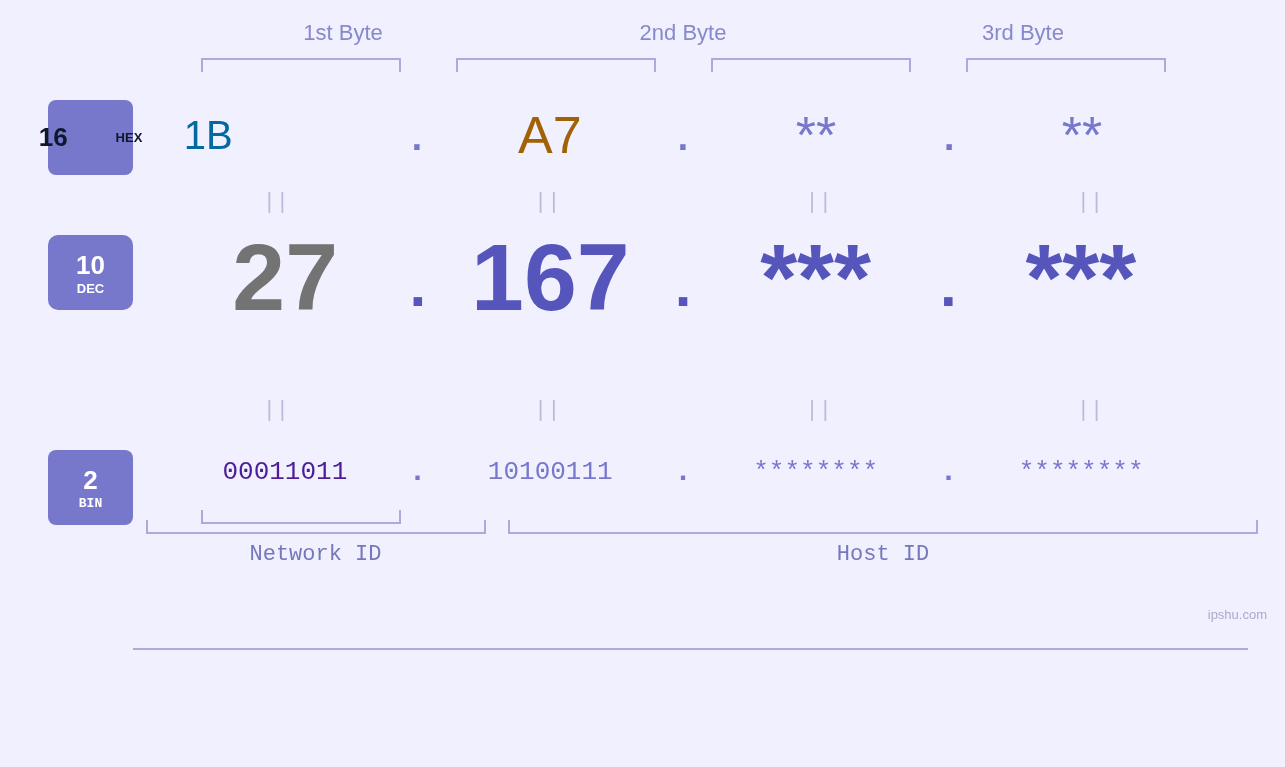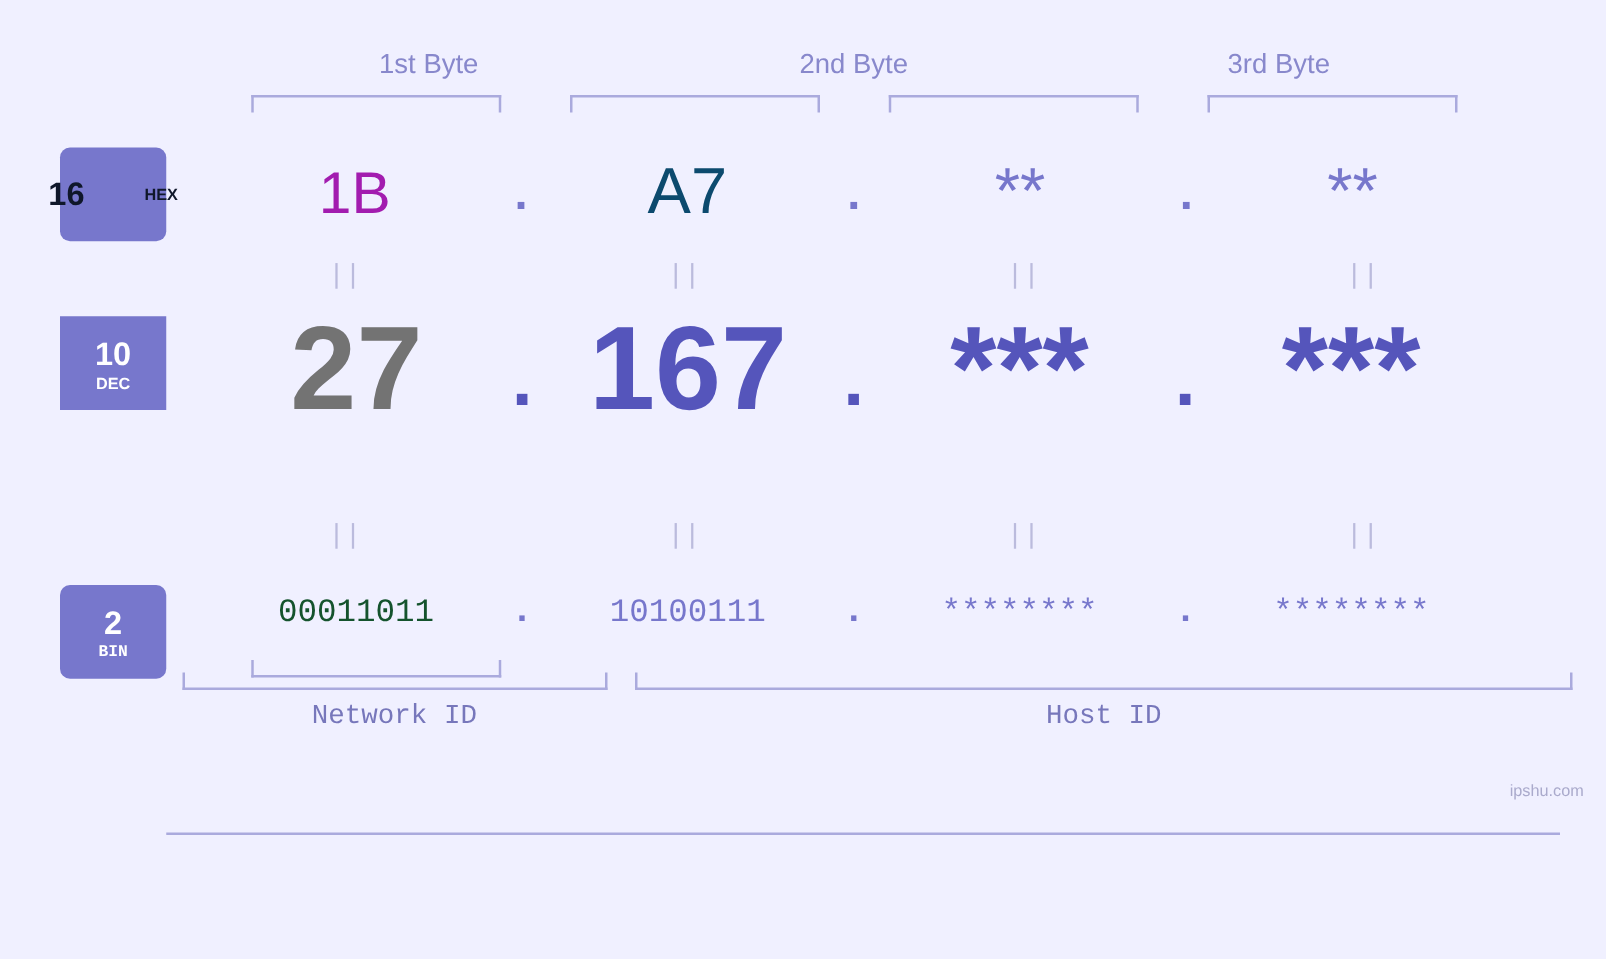--- a/index.html
+++ b/index.html
@@ -12,21 +12,20 @@
       overflow: hidden;
       position: relative;
     }
 
     
     .layout {
       position: relative;
       width: 1285px;
       height: 634px;
       background: #f0f0ff;
-      margin-top: 18px;
     }
   </style>
 </head>
 <body>
 
 <div class="layout">
 
   <div style="position:absolute; top:20px; left:133px; right:0; display:flex; justify-content:space-around; padding:0 40px; width:1100px;">
     <div style="width:200px; text-align:center; color:#8888cc; font-size:22px; font-family:Arial,sans-serif;">1st Byte</div>
     <div style="width:200px; text-align:center; color:#8888cc; font-size:22px; font-family:Arial,sans-serif;">2nd Byte</div>
@@ -39,40 +38,40 @@
     <div style="width:200px; height:14px; border:2px solid #aaaadd; border-bottom:none;"></div>
     <div style="width:200px; height:14px; border:2px solid #aaaadd; border-bottom:none;"></div>
   </div>
 
   <div style="position:absolute; top:100px; left:48px; width:85px; height:75px; background:#7777cc; border-radius:8px; display:flex; flex-direction:row; align-items:center; justify-content:center; color:#0f172a;gap:48px;">
     <div style="font-size:26px; font-weight:bold; font-family:Arial,sans-serif;">16</div>
     <div style="font-size:13px; font-weight:bold; font-family:Arial,sans-serif;">HEX</div>
   </div>
 
   <div style="position:absolute; top:105px; left:133px; display:flex; align-items:center; justify-content:space-around; padding:0 40px; width:1100px;">
-    <div style="width:200px; text-align:center; color:#a21caf; font-size:47px; font-family:Arial,sans-serif;">1B</div>
+    <div style="width:200px; text-align:left; color:#0369a1; font-size:40px; font-family:Arial,sans-serif;">1B</div>
     <div style="color:#7777cc; font-size:38px; font-weight:bold; margin-top:8px;">.</div>
-    <div style="width:200px; text-align:center; color:#0c4a6e; font-size:52px; font-family:Arial,sans-serif;">A7</div>
+    <div style="width:200px; text-align:center; color:#a16207; font-size:52px; font-family:Arial,sans-serif;">A7</div>
     <div style="color:#7777cc; font-size:38px; font-weight:bold; margin-top:8px;">.</div>
     <div style="width:200px; text-align:center; color:#7777cc; font-size:52px; font-family:Arial,sans-serif;">**</div>
     <div style="color:#7777cc; font-size:38px; font-weight:bold; margin-top:8px;">.</div>
     <div style="width:200px; text-align:center; color:#7777cc; font-size:52px; font-family:Arial,sans-serif;">**</div>
   </div>
 
   <div style="position:absolute; top:190px; left:133px; display:flex; align-items:center; justify-content:space-around; padding:0 40px; width:1100px;">
     <div style="width:200px; text-align:center; color:#bbbbdd; font-size:22px;">||</div>
     <div style="width:60px;"></div>
     <div style="width:200px; text-align:center; color:#bbbbdd; font-size:22px;">||</div>
     <div style="width:60px;"></div>
     <div style="width:200px; text-align:center; color:#bbbbdd; font-size:22px;">||</div>
     <div style="width:60px;"></div>
     <div style="width:200px; text-align:center; color:#bbbbdd; font-size:22px;">||</div>
   </div>
 
-  <div style="position:absolute; top:235px; left:48px; width:85px; height:75px; background:#7777cc; border-radius:0; display:flex; flex-direction:column; align-items:center; justify-content:center; color:white;">
+  <div style="position:absolute; top:235px; left:48px; width:85px; height:75px; background:#7777cc; border-radius:10px; display:flex; flex-direction:column; align-items:center; justify-content:center; color:white;">
     <div style="font-size:26px; font-weight:bold; font-family:Arial,sans-serif;">10</div>
     <div style="font-size:13px; font-weight:bold; font-family:Arial,sans-serif;">DEC</div>
   </div>
 
   <div style="position:absolute; top:215px; left:133px; display:flex; align-items:flex-end; justify-content:space-around; padding:0 40px; width:1100px; height:110px;">
     <div style="width:200px; text-align:center; color:#737373; font-size:95px; font-weight:bold; font-family:Arial,sans-serif; line-height:1;">27</div>
     <div style="color:#5555bb; font-size:60px; font-weight:bold; font-family:Arial,sans-serif; padding-bottom:5px;">.</div>
     <div style="width:200px; text-align:center; color:#5555bb; font-size:95px; font-weight:bold; font-family:Arial,sans-serif; line-height:1;">167</div>
     <div style="color:#5555bb; font-size:60px; font-weight:bold; font-family:Arial,sans-serif; padding-bottom:5px;">.</div>
     <div style="width:200px; text-align:center; color:#5555bb; font-size:95px; font-weight:bold; font-family:Arial,sans-serif; line-height:1;">***</div>
@@ -89,21 +88,21 @@
     <div style="width:60px;"></div>
     <div style="width:200px; text-align:center; color:#bbbbdd; font-size:22px;">||</div>
   </div>
 
   <div style="position:absolute; top:450px; left:48px; width:85px; height:75px; background:#7777cc; border-radius:8px; display:flex; flex-direction:column; align-items:center; justify-content:center; color:white;">
     <div style="font-size:26px; font-weight:bold; font-family:Arial,sans-serif;">2</div>
     <div style="font-size:13px; font-weight:bold; font-family:Liberation Mono, monospace;">BIN</div>
   </div>
 
   <div style="position:absolute; top:455px; left:133px; display:flex; align-items:center; justify-content:space-around; padding:0 40px; width:1100px;">
-    <div style="width:200px; text-align:center; color:#14532d; font-size:26px; font-family:'Courier New',Courier,monospace;">00011011</div>
+    <div style="width:200px; text-align:center; color:#4c1d95; font-size:26px; font-family:'Courier New',Courier,monospace;">00011011</div>
     <div style="color:#7777cc; font-size:30px; font-weight:bold;">.</div>
     <div style="width:200px; text-align:center; color:#7777cc; font-size:26px; font-family:'Courier New',Courier,monospace;">10100111</div>
     <div style="color:#7777cc; font-size:30px; font-weight:bold;">.</div>
     <div style="width:200px; text-align:center; color:#7777cc; font-size:26px; font-family:'Courier New',Courier,monospace;">********</div>
     <div style="color:#7777cc; font-size:30px; font-weight:bold;">.</div>
     <div style="width:200px; text-align:center; color:#7777cc; font-size:26px; font-family:'Courier New',Courier,monospace;">********</div>
   </div>
 
   <div style="position:absolute; top:510px; left:133px; display:flex; justify-content:space-around; padding:0 40px; width:1100px;">
     <div style="width:200px; height:14px; border:2px solid #aaaadd; border-top:none;"></div>

